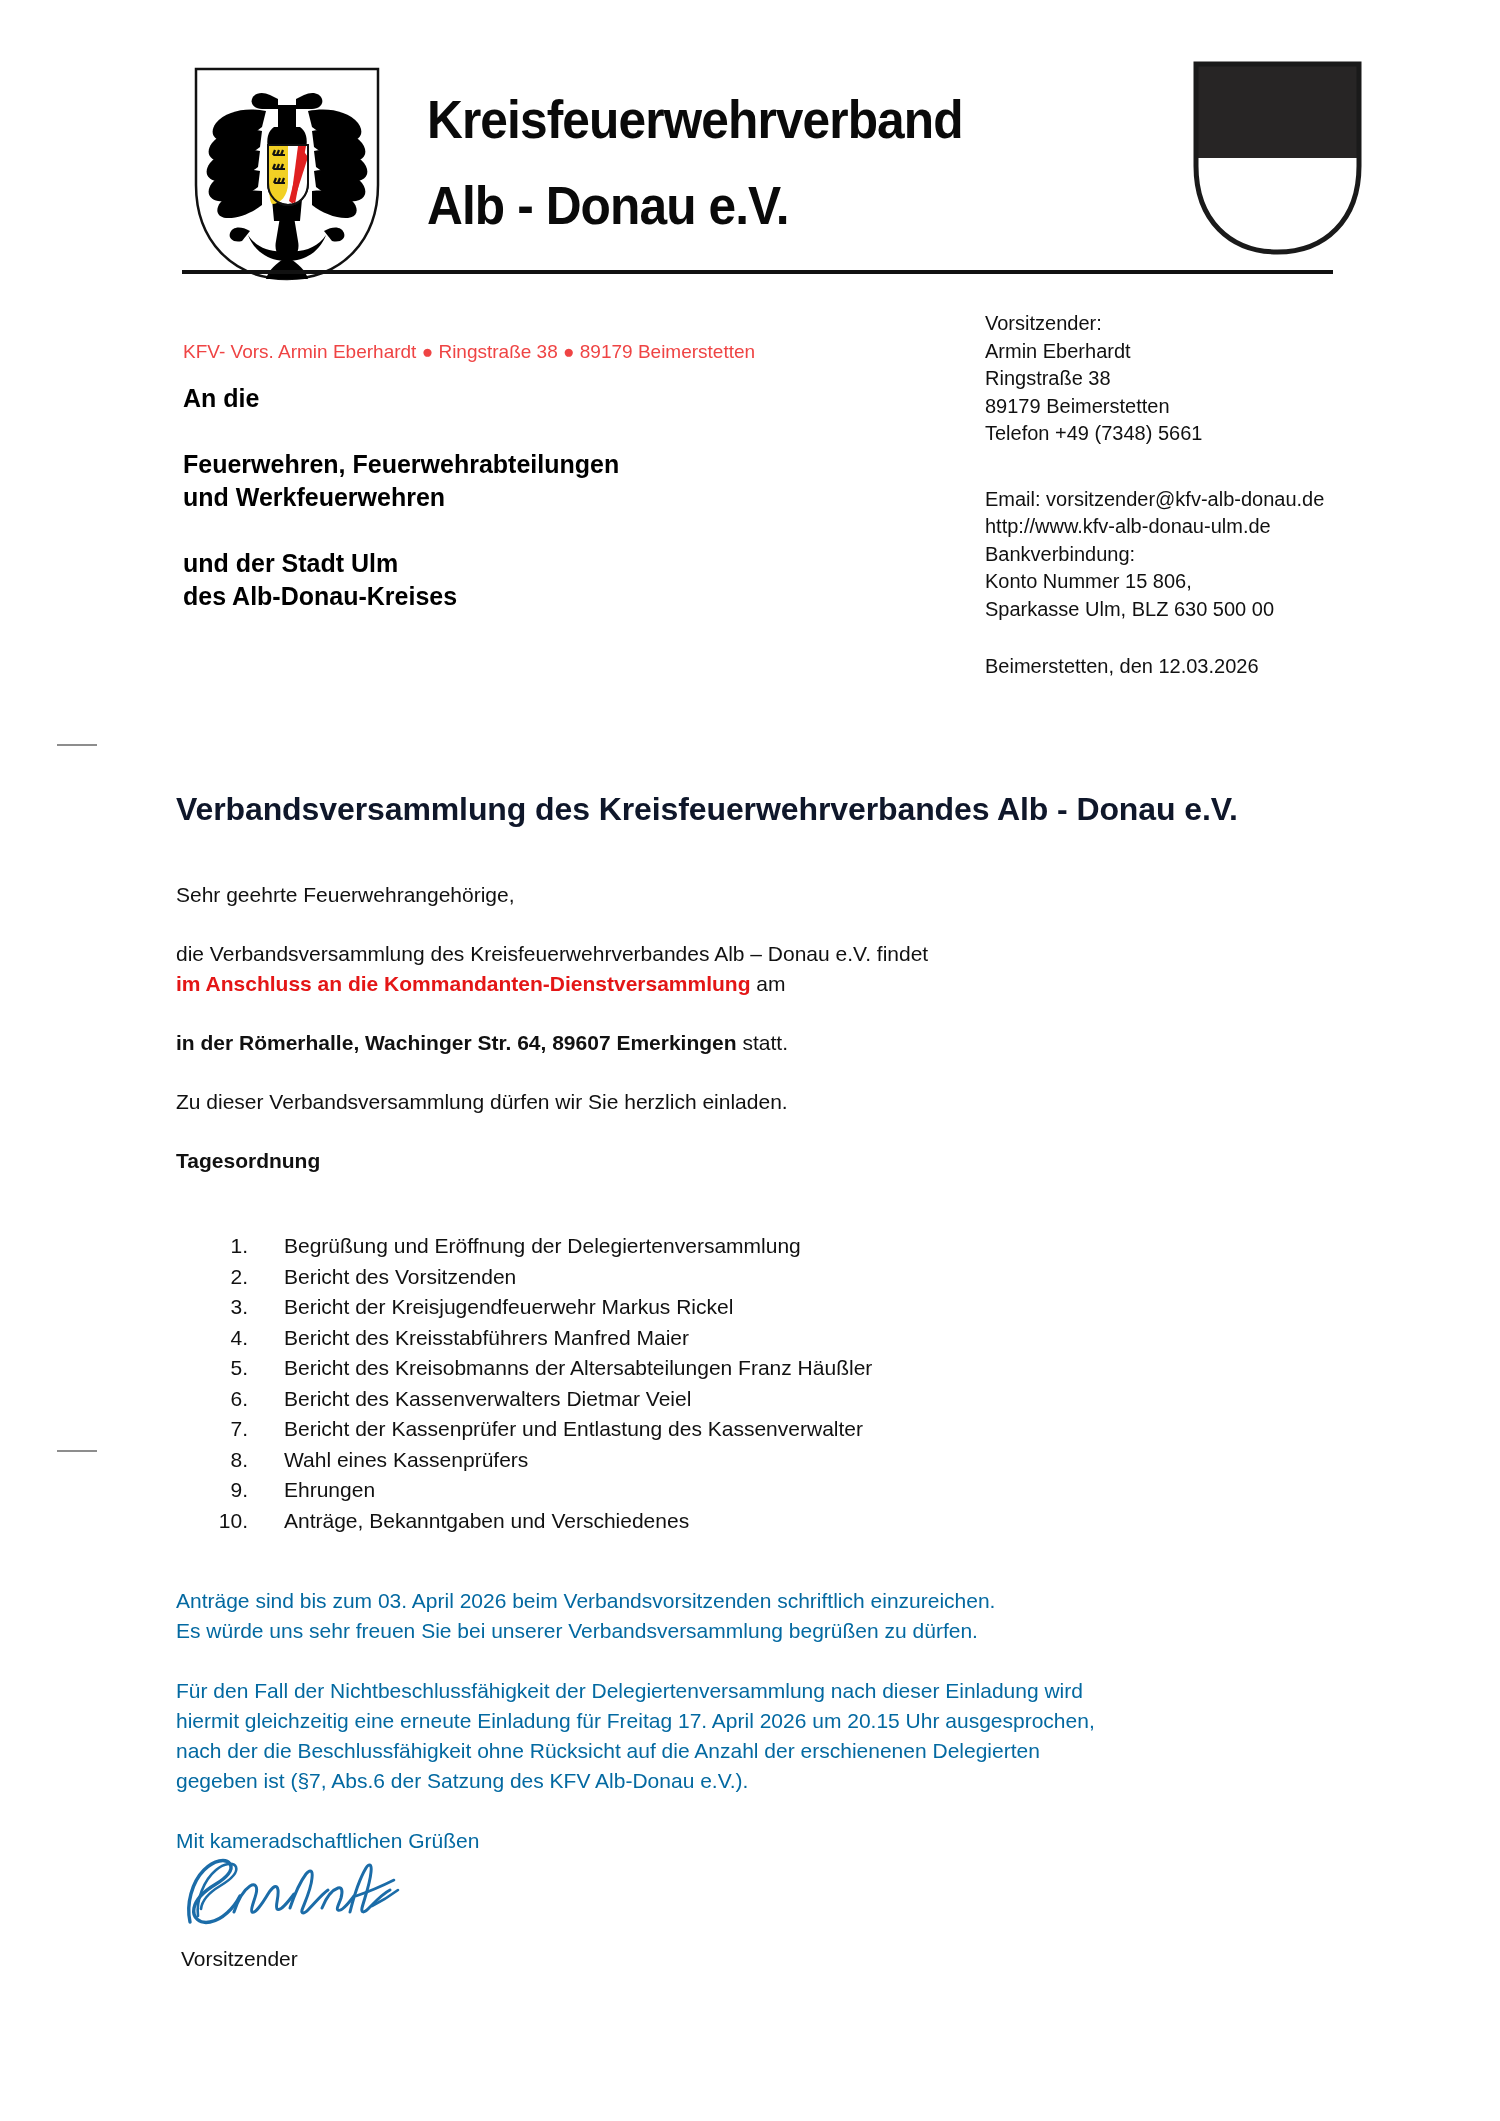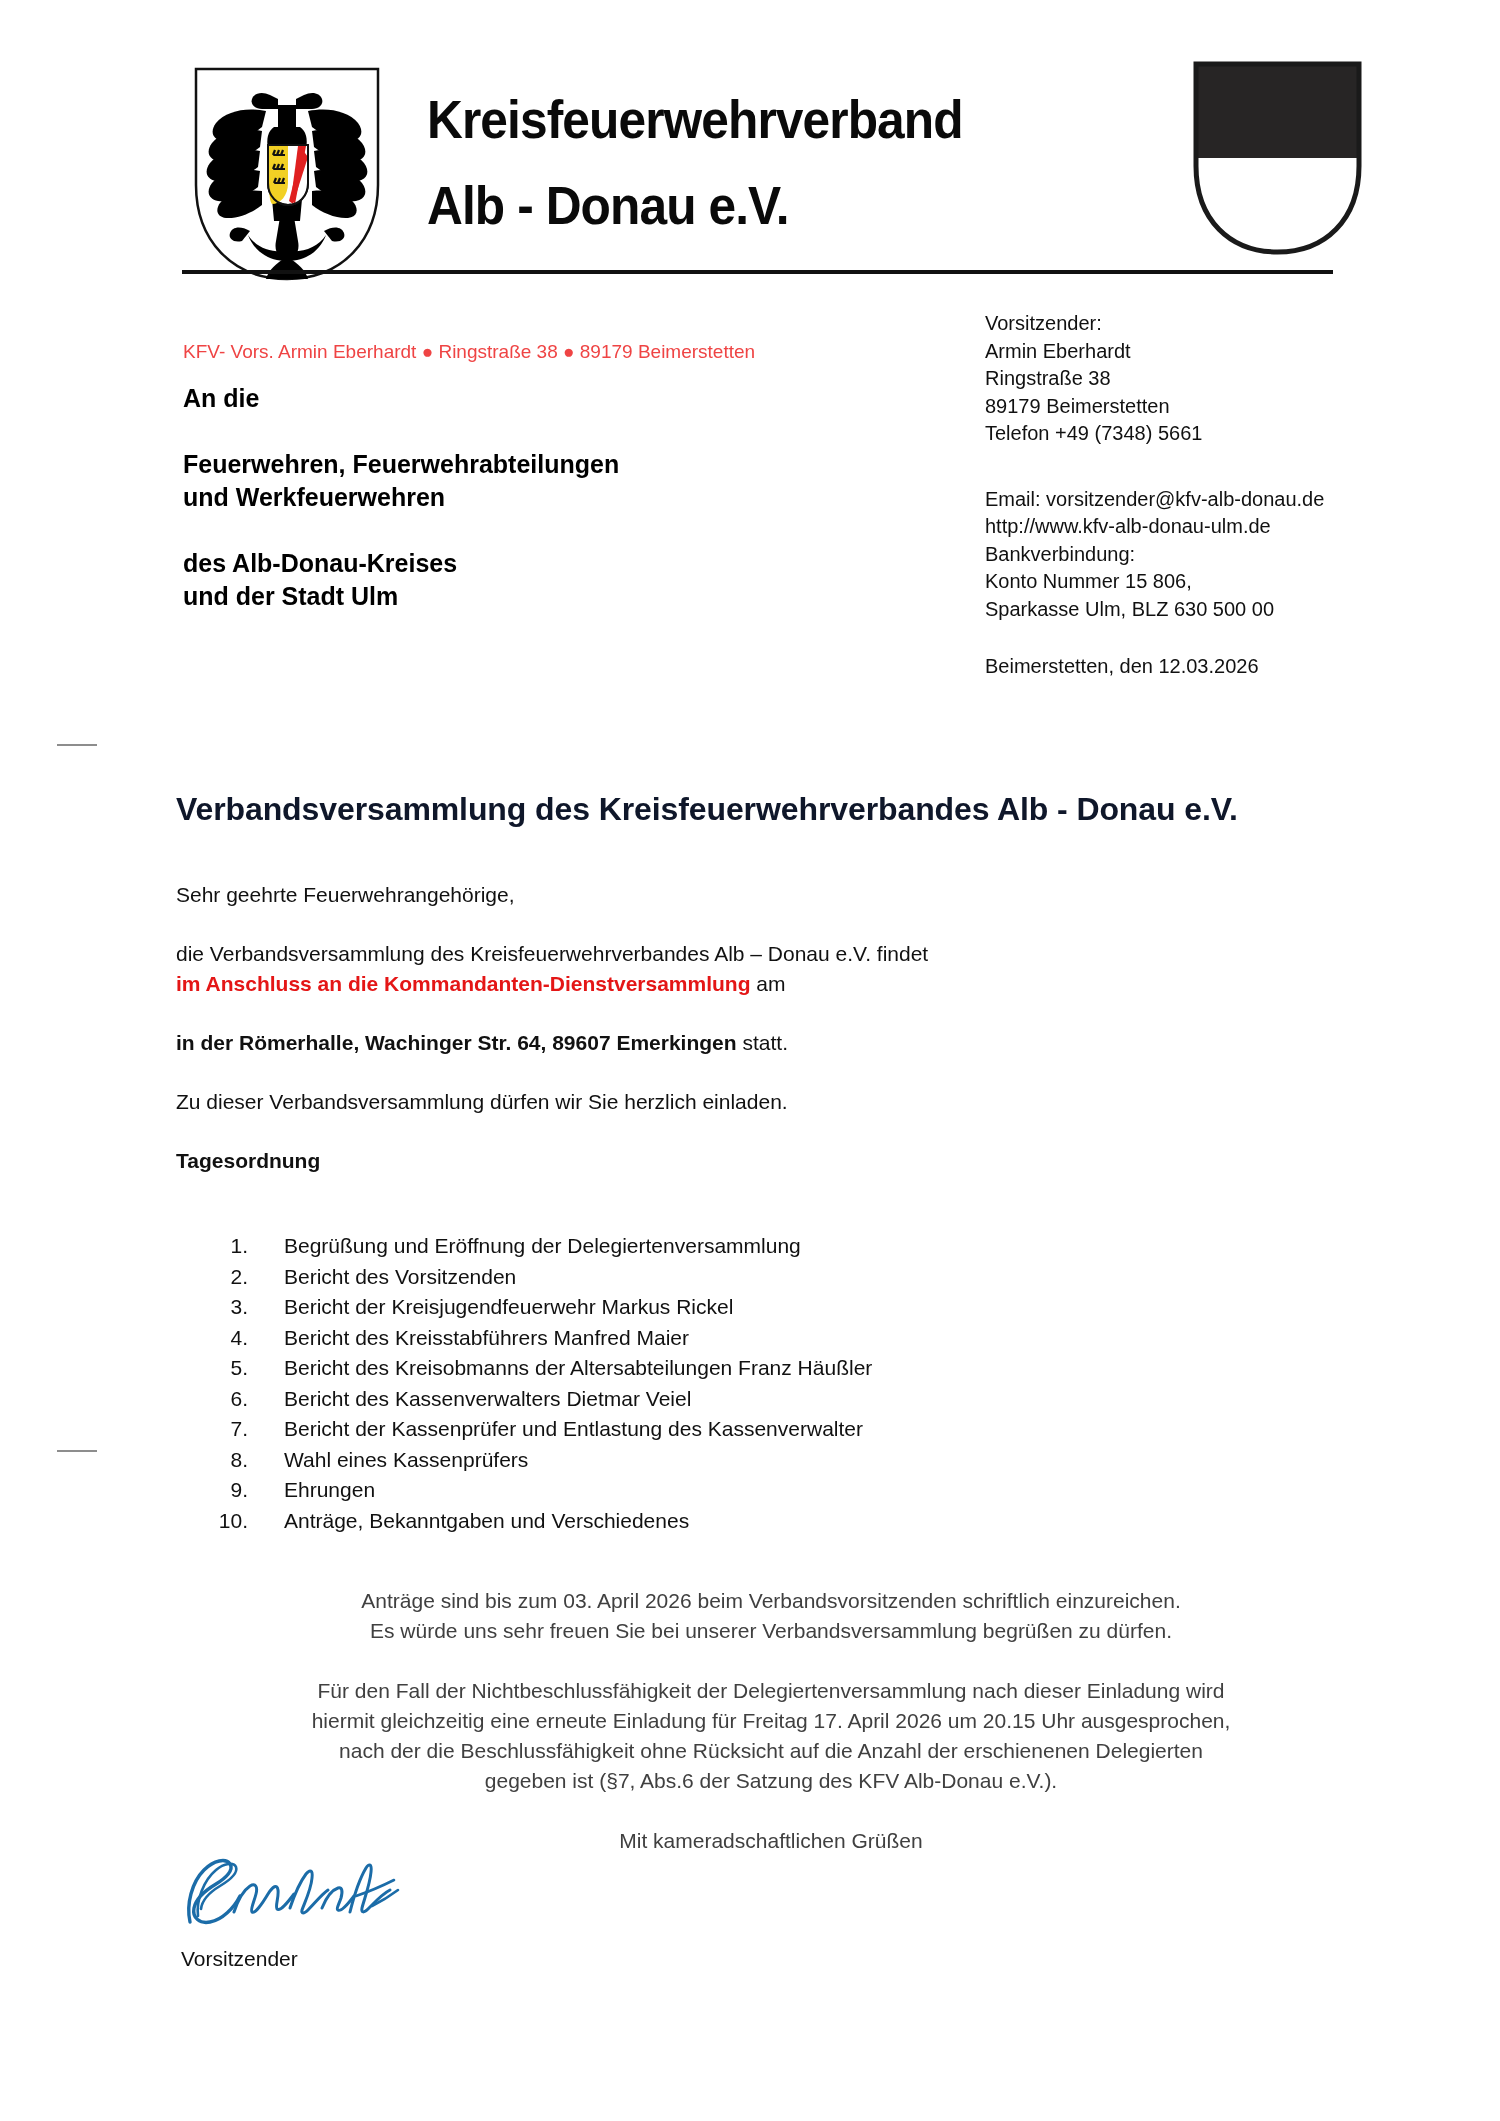--- a/index.html
+++ b/index.html
@@ -165,22 +165,21 @@
   }
 
   
   .tail {
     position: absolute;
     left: 176px;
     top: 1586px;
     width: 1190px;
     font-size: 21px;
     line-height: 30px;
-    color: #404040;
-    text-align: center;
+    color: #0369a1;
   }
   .tail p { margin: 0; }
   .tail .blk { margin-bottom: 30px; }
 
   .signature {
     position: absolute;
     left: 182px;
     top: 1852px;
     width: 230px;
     height: 78px;
@@ -281,22 +280,22 @@
   <div class="foldmark two"></div>
 
   <div class="sender-line">KFV- Vors. Armin Eberhardt ● Ringstraße 38 ● 89179 Beimerstetten</div>
 
   <div class="recipient">
     <div>An die</div>
     <div class="gap"></div>
     <div>Feuerwehren, Feuerwehrabteilungen</div>
     <div>und Werkfeuerwehren</div>
     <div class="gap"></div>
+    <div>und der Stadt Ulm</div>
     <div>des Alb-Donau-Kreises</div>
-    <div>und der Stadt Ulm</div>
   </div>
 
   <div class="contact">
     <div>Vorsitzender:</div>
     <div>Armin Eberhardt</div>
     <div>Ringstraße 38</div>
     <div>89179 Beimerstetten</div>
     <div>Telefon +49 (7348) 5661</div>
     <div class="spacer-a"></div>
     <div>Email: vorsitzender@kfv-alb-donau.de</div>

